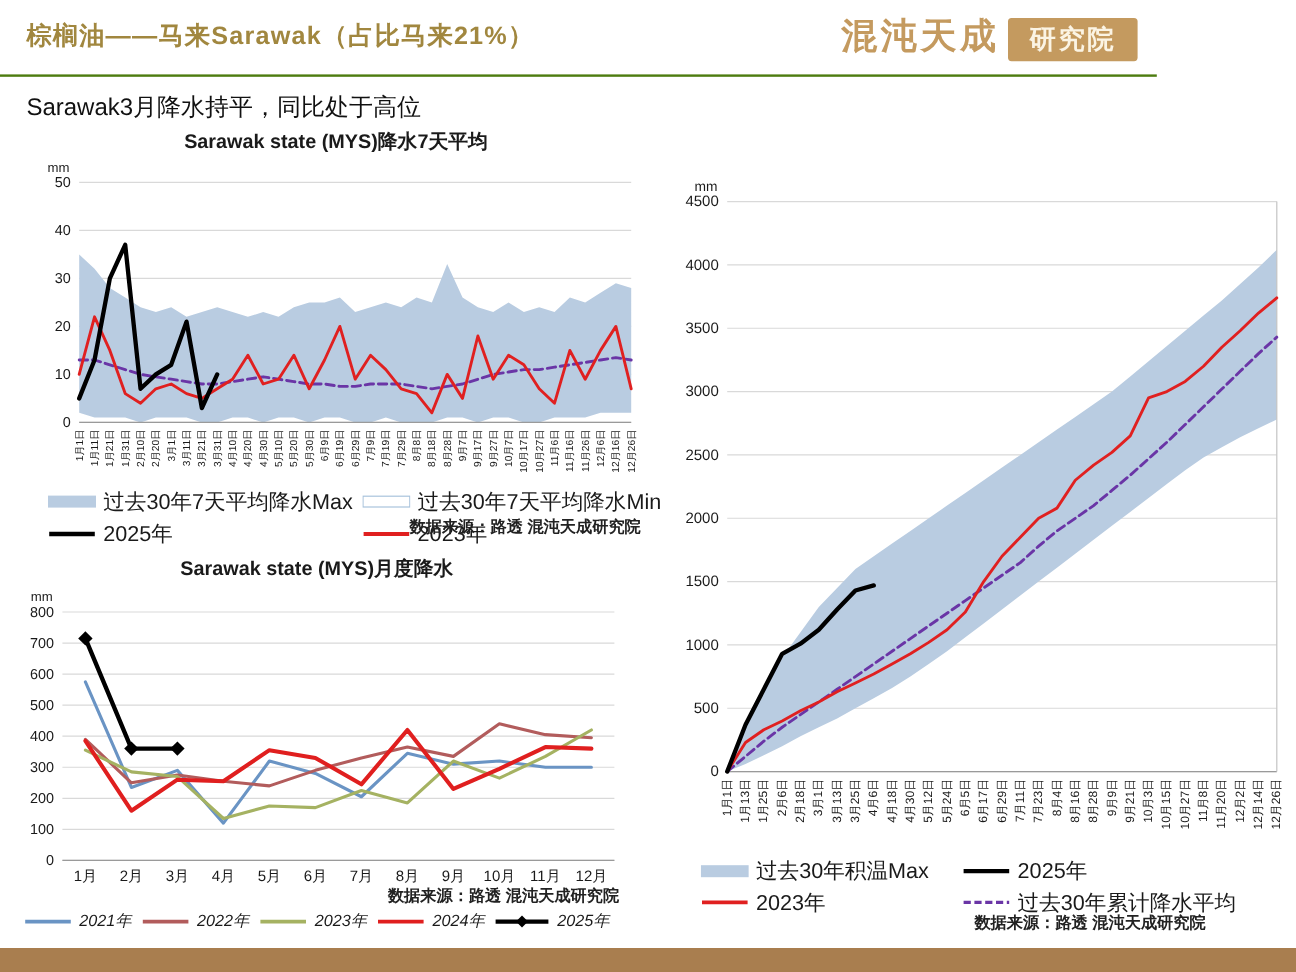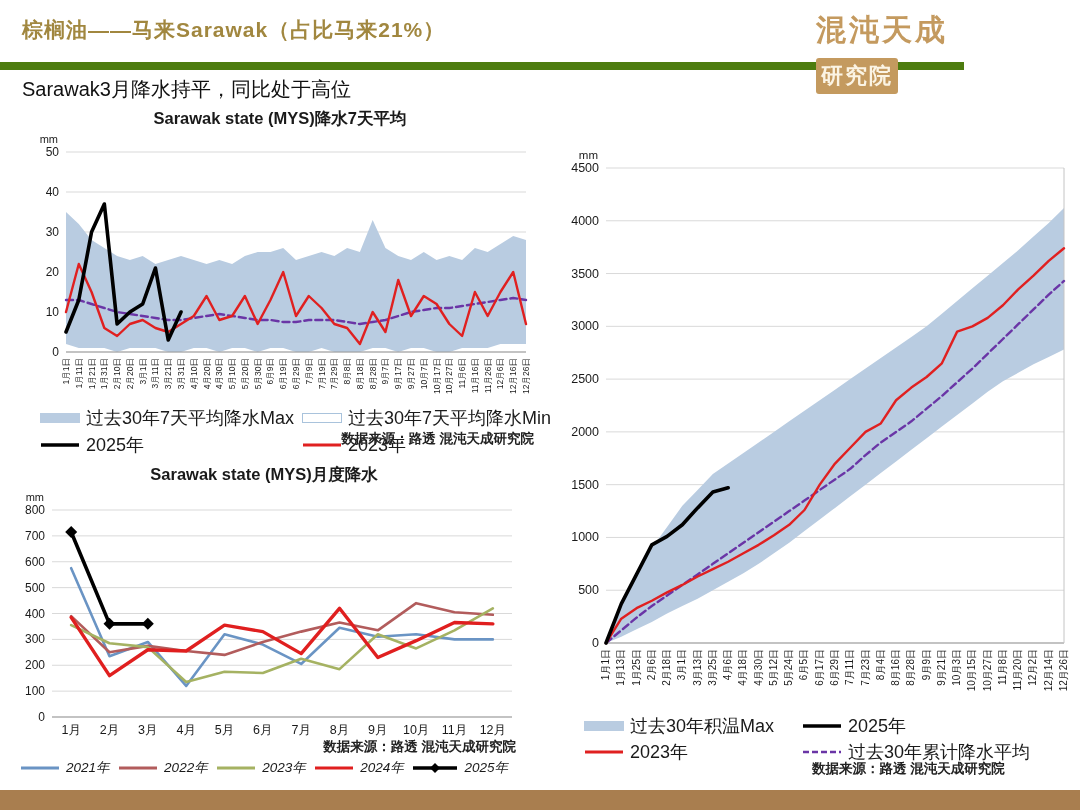--- a/index.html
+++ b/index.html
@@ -1,22 +1,22 @@
 <!DOCTYPE html>
 <html><head>
 <meta charset="utf-8">
 <style>
   html,body{margin:0;padding:0;background:#ffffff;}
   .page{position:relative;width:1080px;height:810px;background:#ffffff;overflow:hidden;
         font-family:"Liberation Sans","DejaVu Sans",sans-serif;color:#111;}
-  .header{position:absolute;left:0;top:0;width:964px;height:62px;border-bottom:8px solid #4d7c0f;background:#fff;}
+  .header{position:absolute;left:0;top:0;width:964px;height:62px;border-bottom:2px solid #4d7c0f;background:#fff;}
   .page-title{position:absolute;left:22px;top:16px;font-size:21px;font-weight:bold;color:#A1873F;letter-spacing:1px;white-space:nowrap;}
-  .logo{position:absolute;right:16px;top:10px;display:flex;align-items:flex-start;gap:7px;flex-direction:column;}
+  .logo{position:absolute;right:16px;top:10px;display:flex;align-items:flex-end;gap:7px;}
   .logo-script{font-size:30px;font-weight:bold;color:#C49A5F;letter-spacing:3px;font-family:"Liberation Serif","DejaVu Serif",serif;}
-  .logo-badge{font-size:22px;font-weight:bold;color:#FBF4E4;background:#C49A5F;padding:3px 5px;border-radius:3px;letter-spacing:2px;font-family:"Liberation Serif","DejaVu Serif",serif;}
+  .logo-badge{font-size:22px;font-weight:bold;color:#FBF4E4;background:#C49A5F;padding:3px 18px;border-radius:3px;letter-spacing:2px;font-family:"Liberation Serif","DejaVu Serif",serif;}
   .subtitle{position:absolute;left:22px;top:76px;font-size:20px;font-weight:normal;color:#111;white-space:nowrap;}
 
   .chart{position:absolute;}
   .chart-title{text-align:center;font-size:16.5px;font-weight:600;color:#1a1a1a;height:20px;line-height:20px;white-space:nowrap;}
   svg{display:block;font-family:inherit;}
 
   .chart1{left:26px;top:108px;width:508px;height:346px;}
   .chart2{left:10px;top:464px;width:508px;height:324px;}
   .chart3{left:546px;top:112px;width:528px;height:676px;}
   .chart3 .chart-title{height:24px;line-height:24px;}

